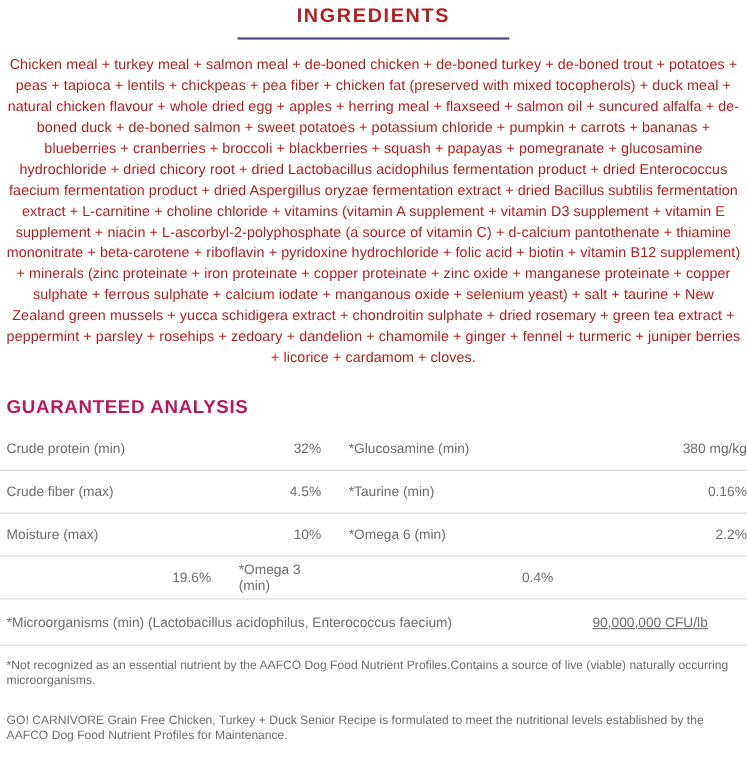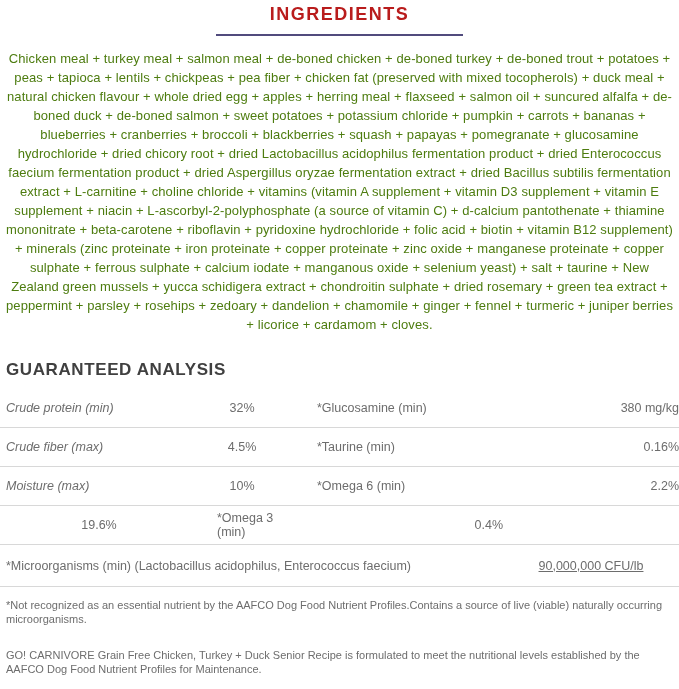--- a/index.html
+++ b/index.html
@@ -27,47 +27,47 @@
     height: 2px;
     background: #514b7d;
     margin: 9px auto 0 auto;
   }
   .ing-text {
     margin: 13px 5px 0 5px;
     text-align: center;
     font-size: 13px;
     line-height: 19px;
     letter-spacing: 0.1px;
-    color: #4d7c0f;
+    color: #b91c1c;
   }
 
   .ga-title {
     margin: 26px 0 0 6px;
     font-size: 17px;
     font-weight: bold;
     letter-spacing: 0.6px;
-    color: #404040;
+    color: #be185d;
   }
 
   .ga-table {
     margin-top: 9px;
     width: 679px;
     font-size: 12.5px;
     color: #6d6d6d;
   }
   .ga-row {
     display: grid;
     grid-template-columns: 186px 100px 211px 176px;
     align-items: center;
     height: 39px;
     padding-left: 6px;
     border-bottom: 1px solid #d8d8d8;
   }
-  .ga-row .c1 { text-align: left; white-space: pre-wrap; font-style: italic; }
-  .ga-row .c2 { text-align: center; }
+  .ga-row .c1 { text-align: left; white-space: pre-wrap; }
+  .ga-row .c2 { text-align: right; }
   .ga-row .c3 { text-align: left; padding-left: 25px; }
   .ga-row .c4 { text-align: right; }
   .ga-row-full {
     display: grid;
     grid-template-columns: 497px 176px;
     align-items: center;
     height: 42px;
     padding-left: 6px;
     border-bottom: 1px solid #d8d8d8;
   }

